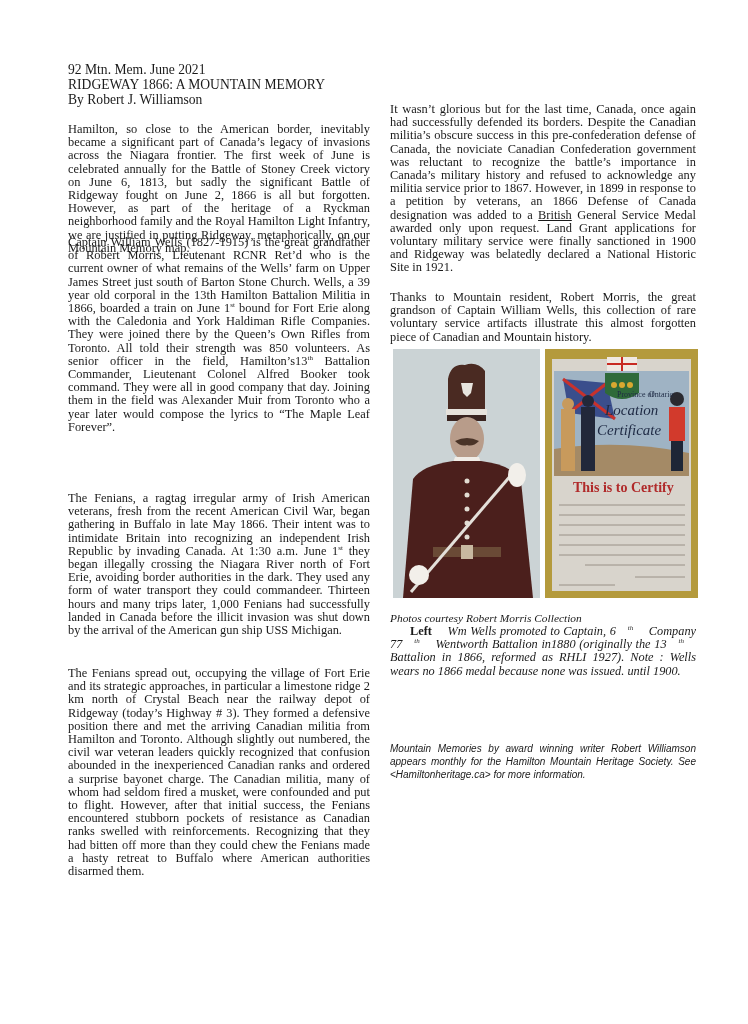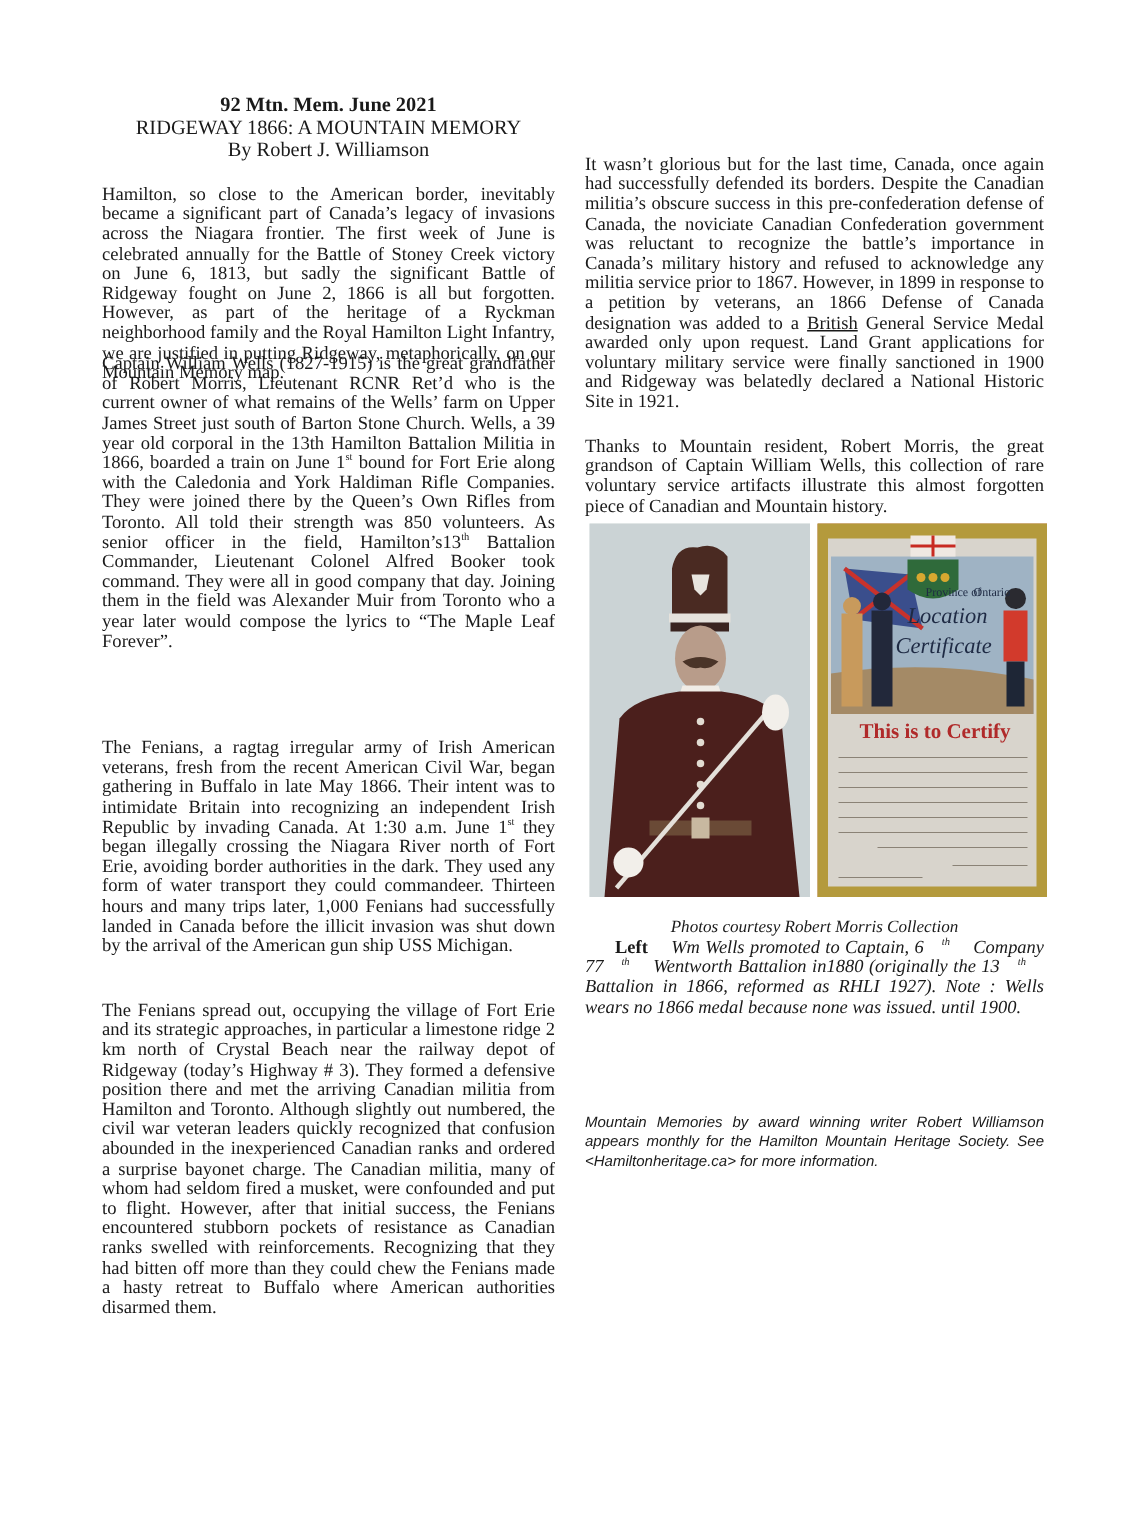--- a/index.html
+++ b/index.html
@@ -2,38 +2,38 @@
 <html><head>
 <meta charset="utf-8">
 <style>
   html, body { margin: 0; padding: 0; background: #ffffff; }
   body { width: 748px; height: 1024px; position: relative; overflow: hidden;
          font-family: "Liberation Serif", serif; color: #1a1a1a; }
   .col { position: absolute; top: 0; font-size: 12.4px; line-height: 13.2px; }
   .left-col { left: 68px; width: 302px; }
   .right-col { left: 390px; width: 306px; }
   .header { position: absolute; left: 68px; top: 62px; width: 302px; font-size: 13.6px; line-height: 15px; }
-  .header .issue { text-align: center; font-weight: bold; }
-  .header .title { text-align: center; }
-  .header .byline { text-align: center; }
+  .header .issue { text-align: left; }
+  .header .title { }
+  .header .byline { text-align: left; }
   p { margin: 0; text-align: justify; }
   .left-col p.p1 { position: absolute; top: 123px; width: 302px; }
   .left-col p.p2 { position: absolute; top: 236px; width: 302px; }
   .left-col p.p3 { position: absolute; top: 492px; width: 302px; }
   .left-col p.p4 { position: absolute; top: 667px; width: 302px; }
   .right-col p.r1 { position: absolute; top: 103px; width: 306px; }
   .right-col p.r2 { position: absolute; top: 291px; width: 306px; }
   sup { font-size: 7px; line-height: 0; vertical-align: super; }
   u { text-decoration: underline; }
   .photos { position: absolute; left: 393px; top: 349px; width: 305px; height: 252px; }
   .photo-left { position: absolute; left: 0; top: 0; width: 147px; height: 249px;
                 background: linear-gradient(180deg,#c9d2d4 0%,#cdd5d6 40%,#c4cccc 100%); overflow: hidden; }
   .photo-right { position: absolute; left: 152px; top: 0; width 153px; width: 153px; height: 249px;
                  background: #a16207; overflow: hidden; }
-  .cap-credit { position: absolute; left: 390px; top: 612px; width: 306px; text-align: center;
+  .cap-credit { position: absolute; left: 390px; top: 612px; width: 306px; text-align: left;
                 font-style: italic; font-size: 11.4px; }
   .caption { position: absolute; left: 390px; top: 625px; width: 306px; font-size: 12.3px; line-height: 13.2px; }
   .caption .lbl { font-weight: bold; font-style: normal; margin-left: 20px; }
   .caption .it { font-style: italic; margin-left: 12px; }
   .bio { position: absolute; left: 390px; top: 742px; width: 306px; font-family: "Liberation Sans", sans-serif;
          font-style: italic; font-size: 10px; line-height: 13px; text-align: justify; }
 </style>
 </head>
 <body>
 

